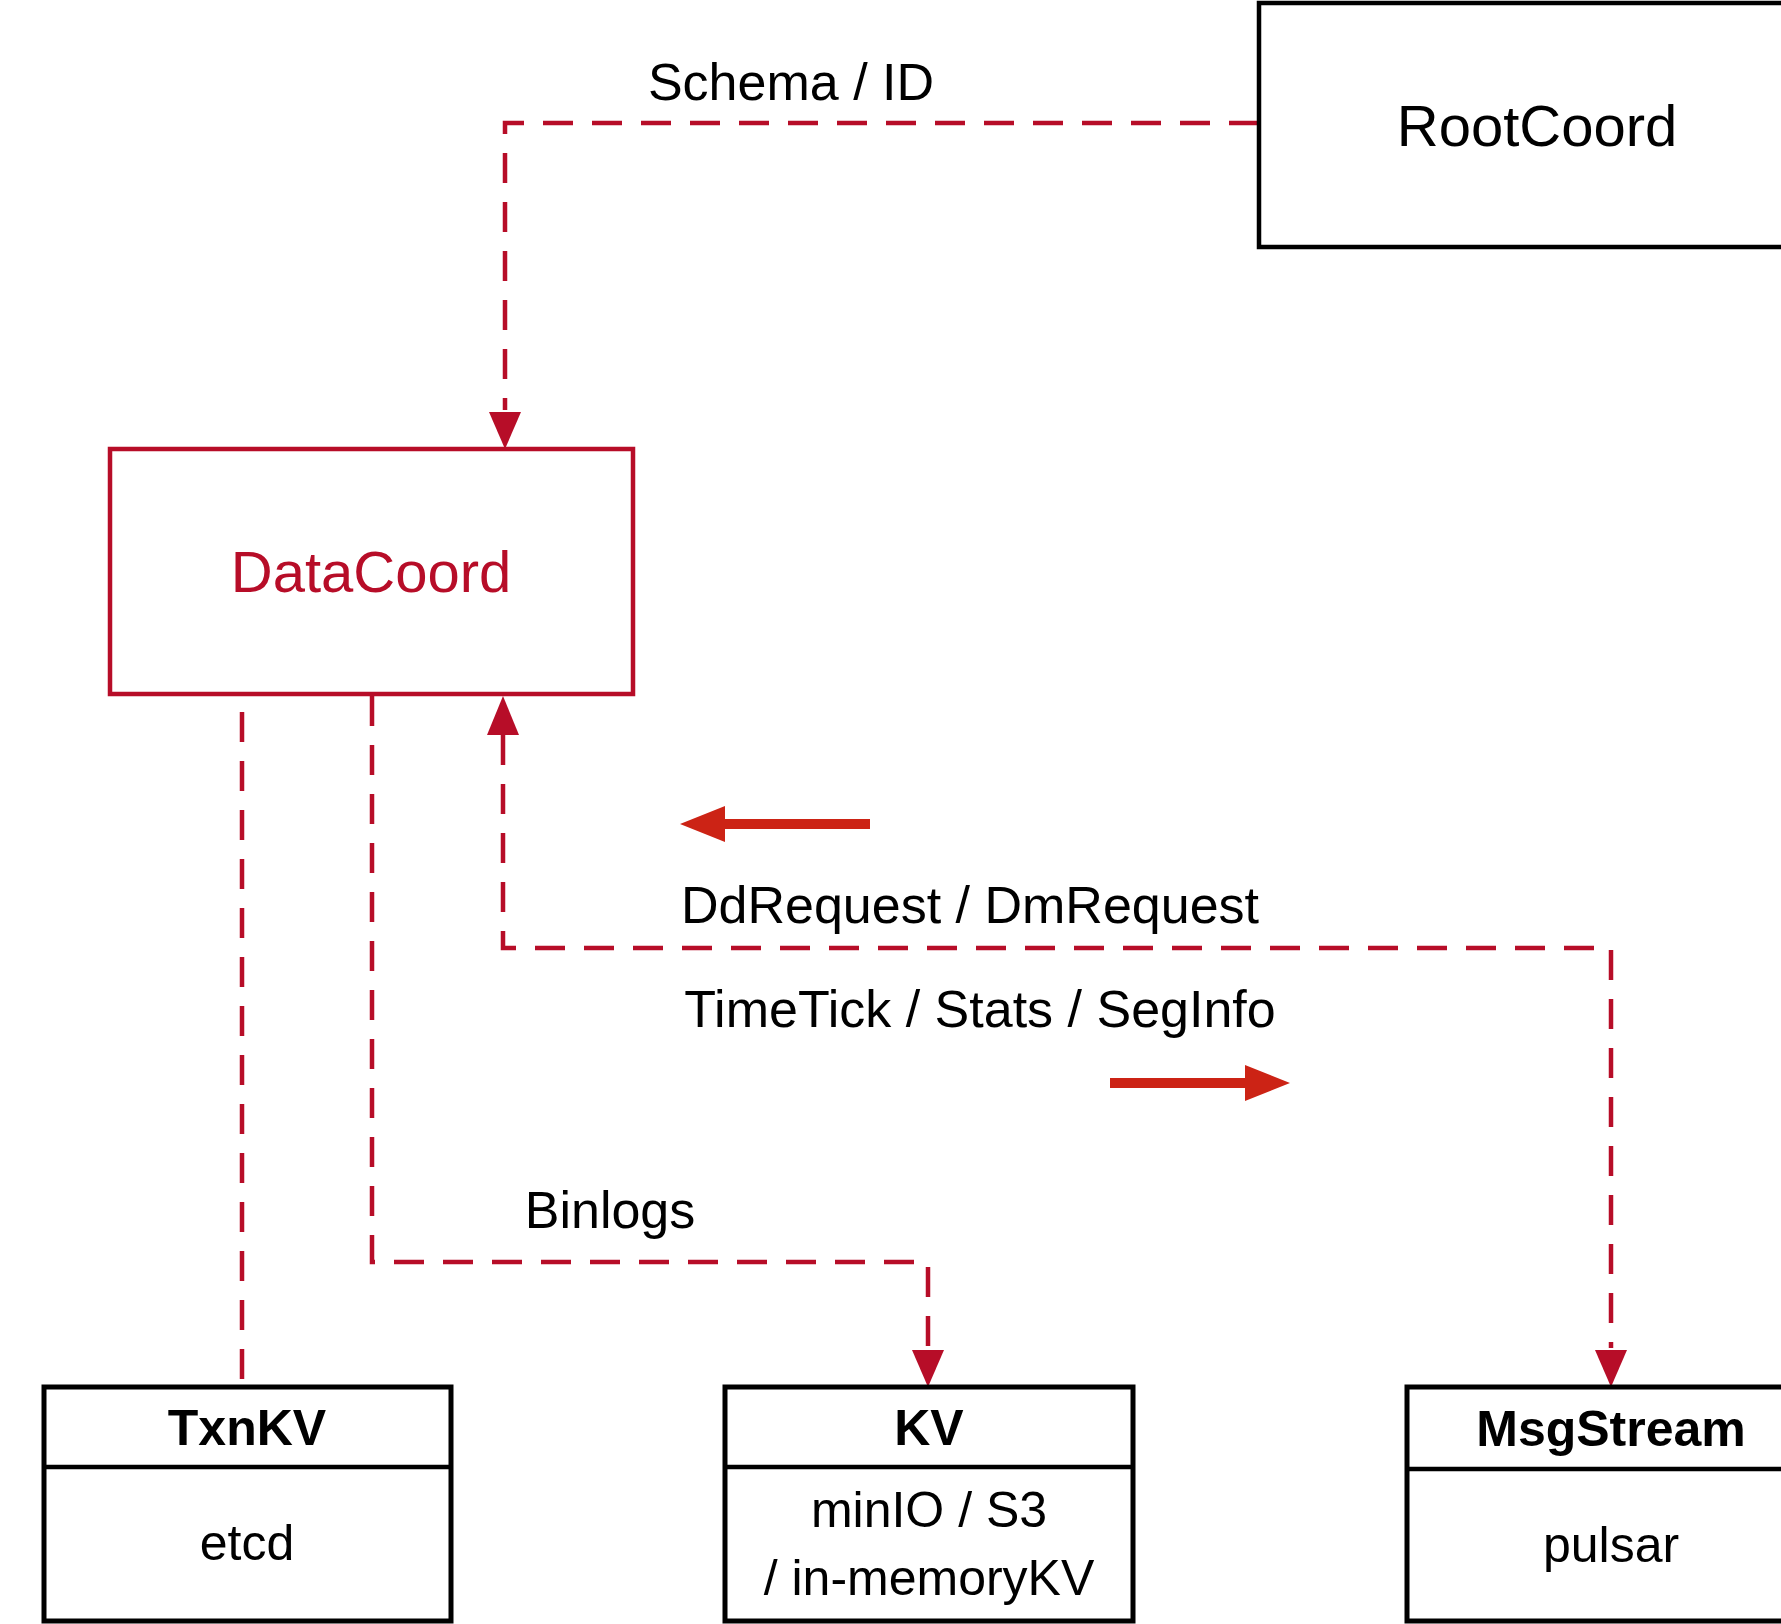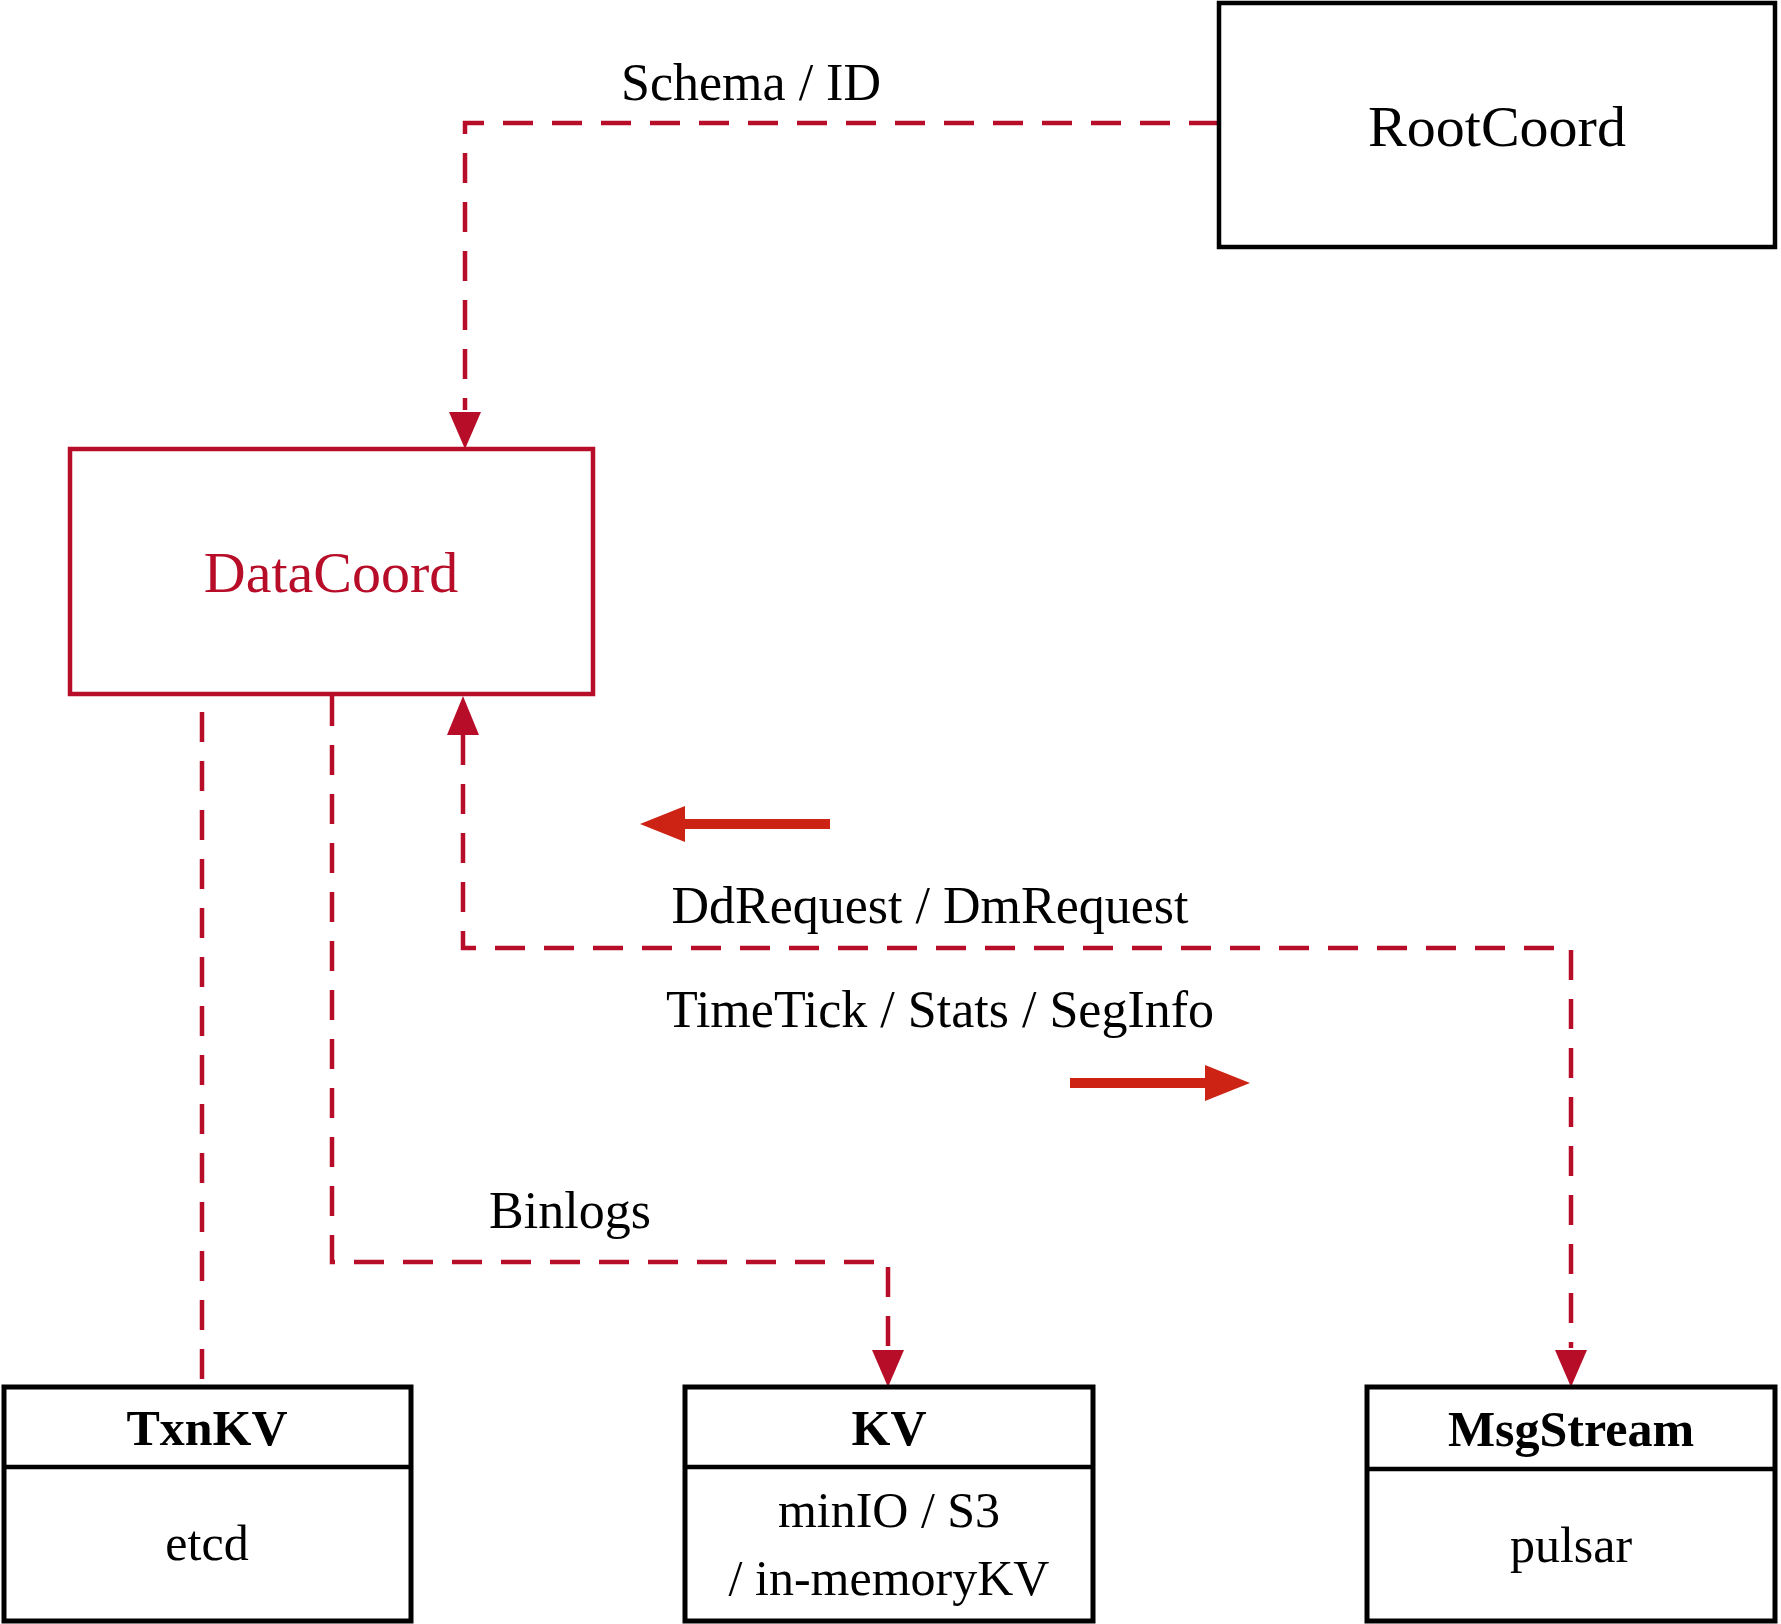--- a/index.html
+++ b/index.html
@@ -5,21 +5,22 @@
   html, body {
     margin: 0;
     padding: 0;
     background: #ffffff;
   }
   .stage {
     position: relative;
     width: 1705px;
     height: 1624px;
     background: #ffffff;
-    font-family: Liberation Serif, serif;
+    font-family: Liberation Sans, sans-serif;
+    margin-left: 40px;
   }
   svg { display: block; }
 
   .node-rect {
     fill: #ffffff;
     stroke-width: 5px;
   }
   .coord-rect {
     fill: #ffffff;
     stroke-width: 4.5px;

